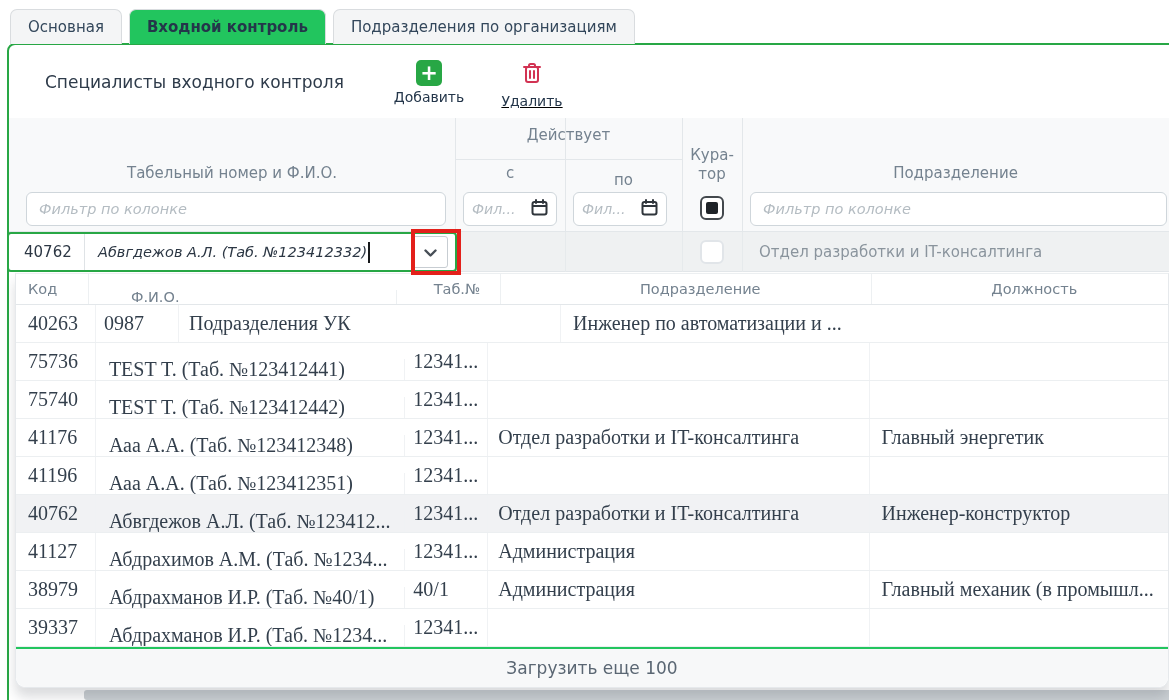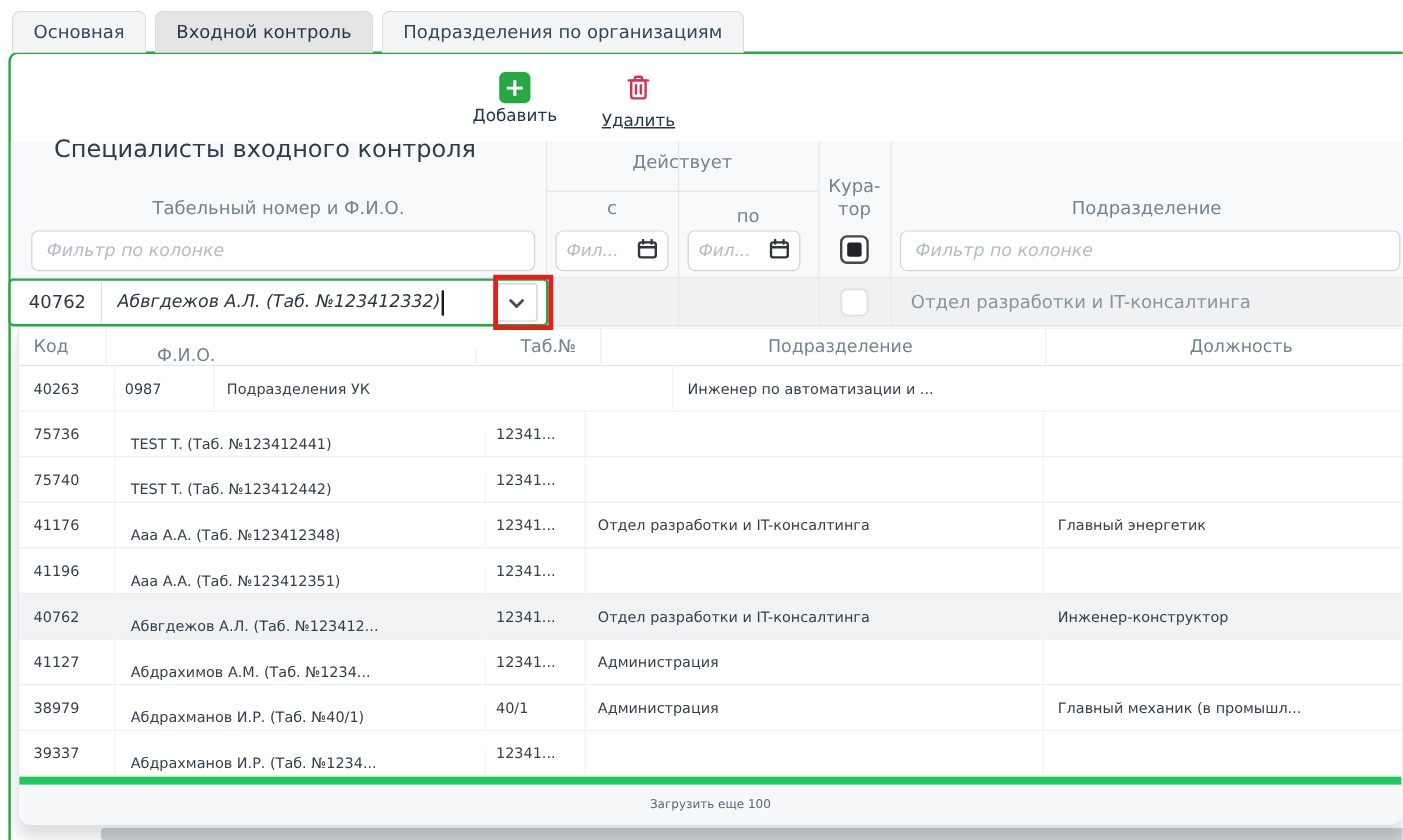--- a/index.html
+++ b/index.html
@@ -4,27 +4,27 @@
 <style>
   * { margin:0; padding:0; box-sizing:border-box; }
   body { font-family:"DejaVu Sans", sans-serif; background:#fff; }
   .screen { position:relative; width:1169px; height:700px; overflow:hidden; background:#fff;padding-left:20px; }
 
   
   .tabs { position:absolute; left:10px; top:9px; display:flex; gap:7px; z-index:3; }
   .tab { height:35px; padding:0 17px; display:flex; align-items:center; background:#f4f5f6;
          border:1px solid #d9dcdf; border-bottom:none; border-radius:7px 7px 0 0;
          font-size:15px; color:#33475b; cursor:pointer; }
-  .tab.active { background:#e5e5e5; font-weight:normal; color:#24364a; }
+  .tab.active { background:#22c55e; font-weight:bold; color:#24364a; }
 
   
   .panel { position:absolute; left:7px; top:43px; width:1175px; height:670px;
            border:2px solid #28a745; border-radius:8px; background:#fff; }
 
-  .panel-title { position:absolute; left:45px; top:72px; font-size:20px; color:#2e3b4a; z-index:2;margin-top:40px; }
+  .panel-title { position:absolute; left:45px; top:72px; font-size:17px; color:#2e3b4a; z-index:2; }
 
   .toolbar-btn { position:absolute; top:60px; display:flex; flex-direction:column; align-items:center; z-index:2; cursor:pointer; }
   .toolbar-btn .lbl { margin-top:3px; font-size:14px; color:#24364a; }
   #btn-add { left:376px; width:106px; }
   #btn-del { left:484px; width:96px;text-decoration:underline; }
   .plus-box { width:26px; height:26px; background:#28a745; border-radius:5px; color:#fff;
               display:flex; align-items:center; justify-content:center; font-size:21px; font-weight:bold; line-height:1; }
 
   
   .ghead { position:absolute; left:9px; top:118px; width:1160px; height:114px;
@@ -66,31 +66,31 @@
 
   
   .dropdown { position:absolute; left:15px; top:273px; width:1154px; height:415px; background:#fff;
               border:1px solid #e6e9ec; border-top:1px solid #eceff1; border-radius:0 0 10px 10px;
               box-shadow:0 9px 12px rgba(30,40,50,.16); z-index:4; display:flex; flex-direction:column; }
   .dhead { display:flex; height:31px; border-bottom:1px solid #e3e7ea;gap:29px; }
   .dh { display:flex; align-items:center; color:#74828f; font-size:14.5px; border-right:1px solid #edf0f2; }
   .dh:last-child { border-right:none;text-align:right; }
   .drow { display:flex; height:38px; border-bottom:1px solid #eceff1; cursor:pointer; }
   .drow.selected { background:#f1f2f4; }
-  .dcell { display:flex; align-items:center; font-size:12px; color:#333f4c; white-space:nowrap; overflow:hidden;
-           border-right:1px solid #f0f2f4; }
+  .dcell { display:flex; align-items:center; font-size:20px; color:#333f4c; white-space:nowrap; overflow:hidden;
+           border-right:1px solid #f0f2f4;font-family:Liberation Serif, serif; }
   .dcell:last-child { border-right:none; }
   .c0 { width:80px;  padding-left:12px; }
   .c1 { width:310px; padding-left:13px;margin-top:16px; }
   .c2 { width:83px;  padding-left:8px; }
   .c3 { width:382px; padding-left:10px; }
   .c4 { width:299px; padding-left:12px; }
   .dhead .c3, .dhead .c4 { justify-content:center; padding-left:0; }
-  .dfoot { margin-top:auto; height:42px; border-top:7px solid #22c55e; background:#f7f8f9;
-           display:flex; align-items:center; justify-content:center; font-size:10px; color:#5a6673;
+  .dfoot { margin-top:auto; height:42px; border-top:2px solid #22c55e; background:#f7f8f9;
+           display:flex; align-items:center; justify-content:center; font-size:17px; color:#5a6673;
            border-radius:0 0 10px 10px; cursor:pointer; }
 
   .bottom-bar { position:absolute; left:84px; top:690px; width:1085px; height:10px;
                 background:#cbd0d4; border-radius:3px 0 0 3px; z-index:3; }
 </style>
 </head>
 <body>
 
 <div class="screen">
 

